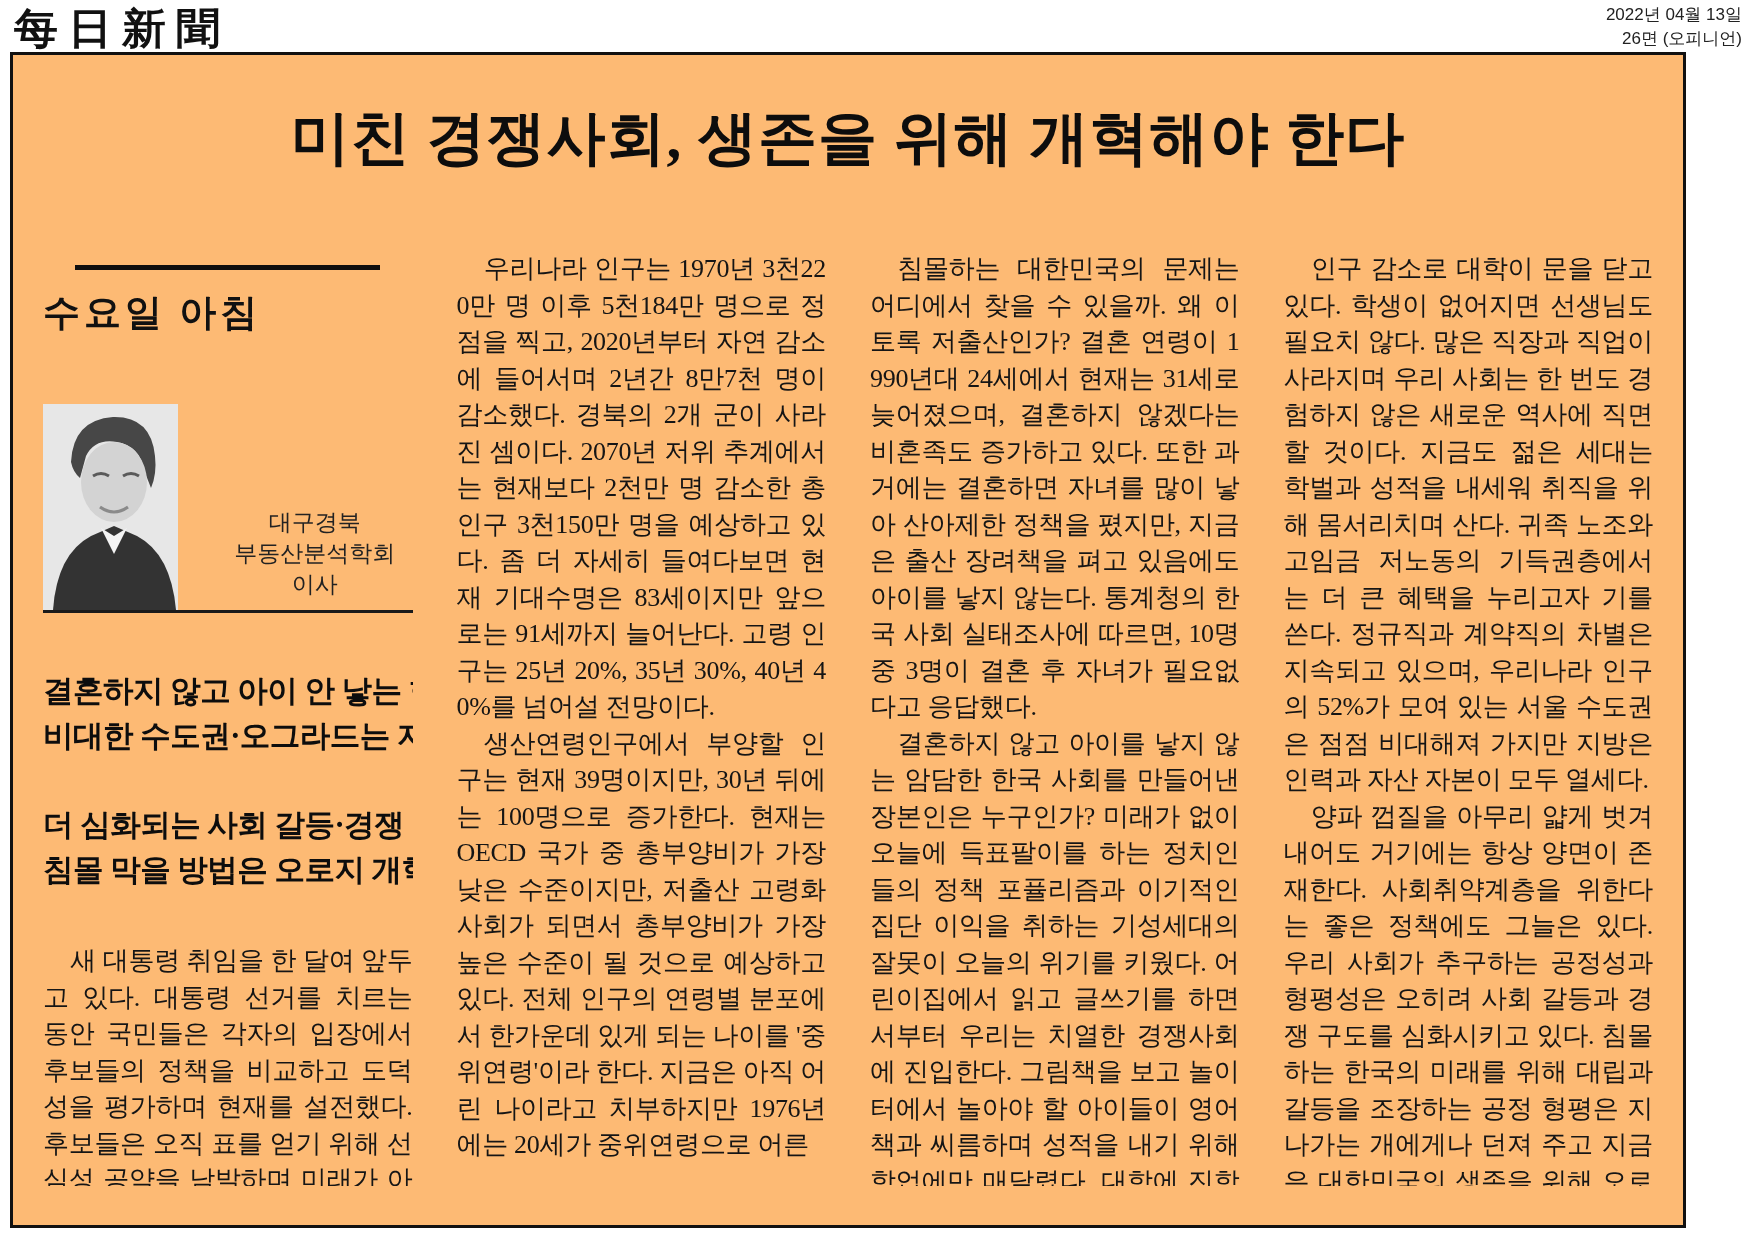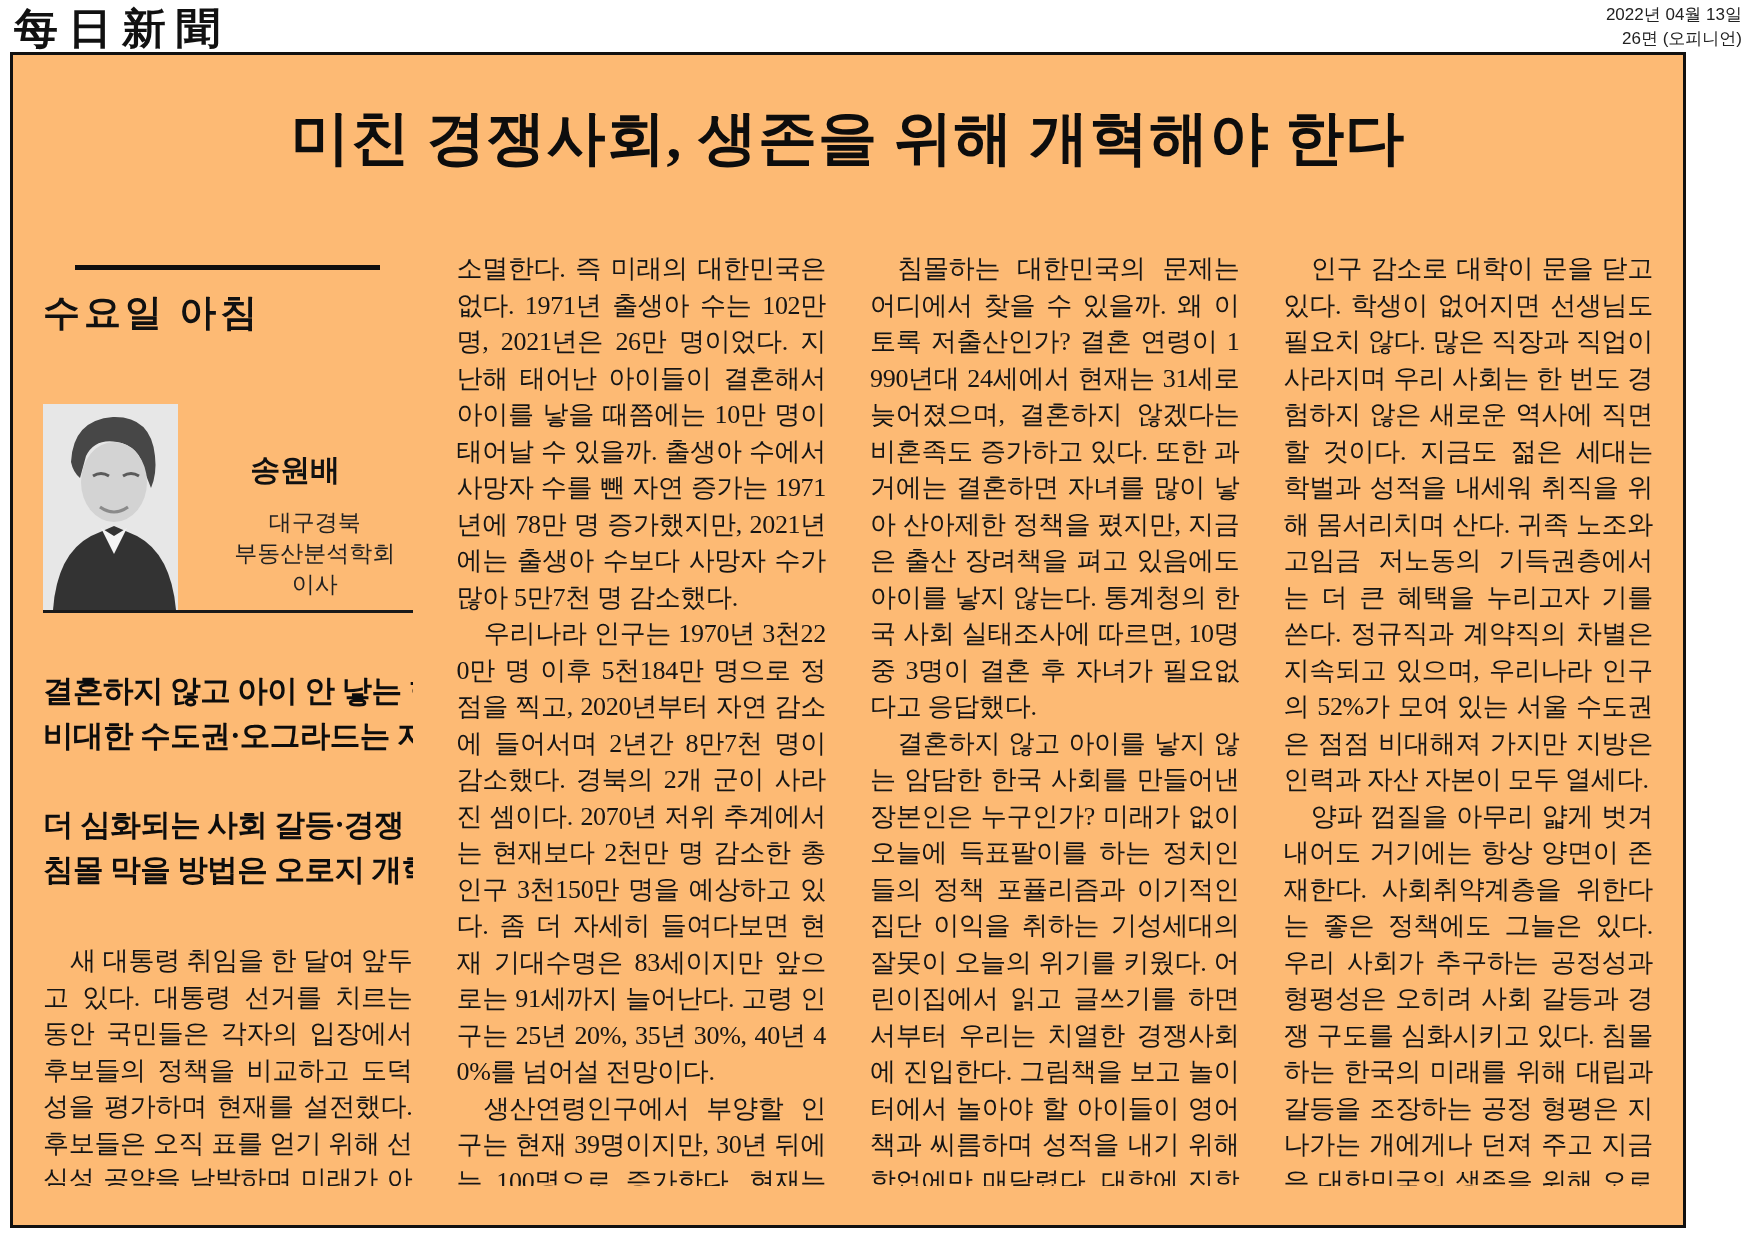--- a/index.html
+++ b/index.html
@@ -99,21 +99,20 @@
             <path d="M28 58 Q30 16 70 13 Q108 12 112 52 Q114 70 108 84 L101 66 Q97 42 74 38 Q52 34 43 52 L37 74 Q30 68 28 58 Z" fill="#474747"></path>
             <ellipse cx="71" cy="78" rx="33" ry="40" fill="#d3d3d3"></ellipse>
             <path d="M50 72 q8 -5 16 0" stroke="#5a5a5a" stroke-width="3" fill="none"></path>
             <path d="M80 72 q8 -5 16 0" stroke="#5a5a5a" stroke-width="3" fill="none"></path>
             <path d="M57 103 q14 10 28 0" stroke="#8a8a8a" stroke-width="3" fill="none"></path>
             <path d="M10 206 Q14 150 48 132 L71 122 L94 132 Q128 150 133 206 Z" fill="#333333"></path>
             <path d="M58 124 L71 150 L84 124 L71 132 Z" fill="#f4f4f4"></path>
           </svg>
         </span>
         <div class="author-meta">
-          <div class="author-name">송원배</div>
           <div class="author-affil">
             <div>대구경북</div>
             <div>부동산분석학회</div>
             <div>이사</div>
           </div>
         </div>
       </div>
 
       <div class="subhead">
         <div>결혼하지 않고 아이 안 낳는 한국</div>
@@ -124,21 +123,20 @@
         <div>침몰 막을 방법은 오로지 개혁뿐</div>
       </div>
 
       <div class="col1-body">
         <p class="body">새 대통령 취임을 한 달여 앞두고 있다. 대통령 선거를 치르는 동안 국민들은 각자의 입장에서 후보들의 정책을 비교하고 도덕성을 평가하며 현재를 설전했다. 후보들은 오직 표를 얻기 위해 선심성 공약을 남발하며 미래가 아닌, 당장 표를 주는 세력에 지원을 아끼지 않았다.</p>
 
       </div>
     </div>
 
     <div class="col">
-      <p class="body cont">소멸한다. 즉 미래의 대한민국은 없다. 1971년 출생아 수는 102만 명, 2021년은 26만 명이었다. 지난해 태어난 아이들이 결혼해서 아이를 낳을 때쯤에는 10만 명이 태어날 수 있을까. 출생아 수에서 사망자 수를 뺀 자연 증가는 1971년에 78만 명 증가했지만, 2021년에는 출생아 수보다 사망자 수가 많아 5만7천 명 감소했다.</p>
       <p class="body">우리나라 인구는 1970년 3천220만 명 이후 5천184만 명으로 정점을 찍고, 2020년부터 자연 감소에 들어서며 2년간 8만7천 명이 감소했다. 경북의 2개 군이 사라진 셈이다. 2070년 저위 추계에서는 현재보다 2천만 명 감소한 총인구 3천150만 명을 예상하고 있다. 좀 더 자세히 들여다보면 현재 기대수명은 83세이지만 앞으로는 91세까지 늘어난다. 고령 인구는 25년 20%, 35년 30%, 40년 40%를 넘어설 전망이다.</p>
       <p class="body">생산연령인구에서 부양할 인구는 현재 39명이지만, 30년 뒤에는 100명으로 증가한다. 현재는 OECD 국가 중 총부양비가 가장 낮은 수준이지만, 저출산 고령화 사회가 되면서 총부양비가 가장 높은 수준이 될 것으로 예상하고 있다. 전체 인구의 연령별 분포에서 한가운데 있게 되는 나이를 '중위연령'이라 한다. 지금은 아직 어린 나이라고 치부하지만 1976년에는 20세가 중위연령으로 어른</p>
     </div>
 
     <div class="col">
       <p class="body">침몰하는 대한민국의 문제는 어디에서 찾을 수 있을까. 왜 이토록 저출산인가? 결혼 연령이 1990년대 24세에서 현재는 31세로 늦어졌으며, 결혼하지 않겠다는 비혼족도 증가하고 있다. 또한 과거에는 결혼하면 자녀를 많이 낳아 산아제한 정책을 폈지만, 지금은 출산 장려책을 펴고 있음에도 아이를 낳지 않는다. 통계청의 한국 사회 실태조사에 따르면, 10명 중 3명이 결혼 후 자녀가 필요없다고 응답했다.</p>
       <p class="body">결혼하지 않고 아이를 낳지 않는 암담한 한국 사회를 만들어낸 장본인은 누구인가? 미래가 없이 오늘에 득표팔이를 하는 정치인들의 정책 포퓰리즘과 이기적인 집단 이익을 취하는 기성세대의 잘못이 오늘의 위기를 키웠다. 어린이집에서 읽고 글쓰기를 하면서부터 우리는 치열한 경쟁사회에 진입한다. 그림책을 보고 놀이터에서 놀아야 할 아이들이 영어책과 씨름하며 성적을 내기 위해 학업에만 매달렸다. 대학에 진학해서도 취업을 위해 어학 공부와 스펙을 쌓으려 유학까지 강행한다. 졸업 후 어렵게 취</p>
     </div>
 
     <div class="col">

